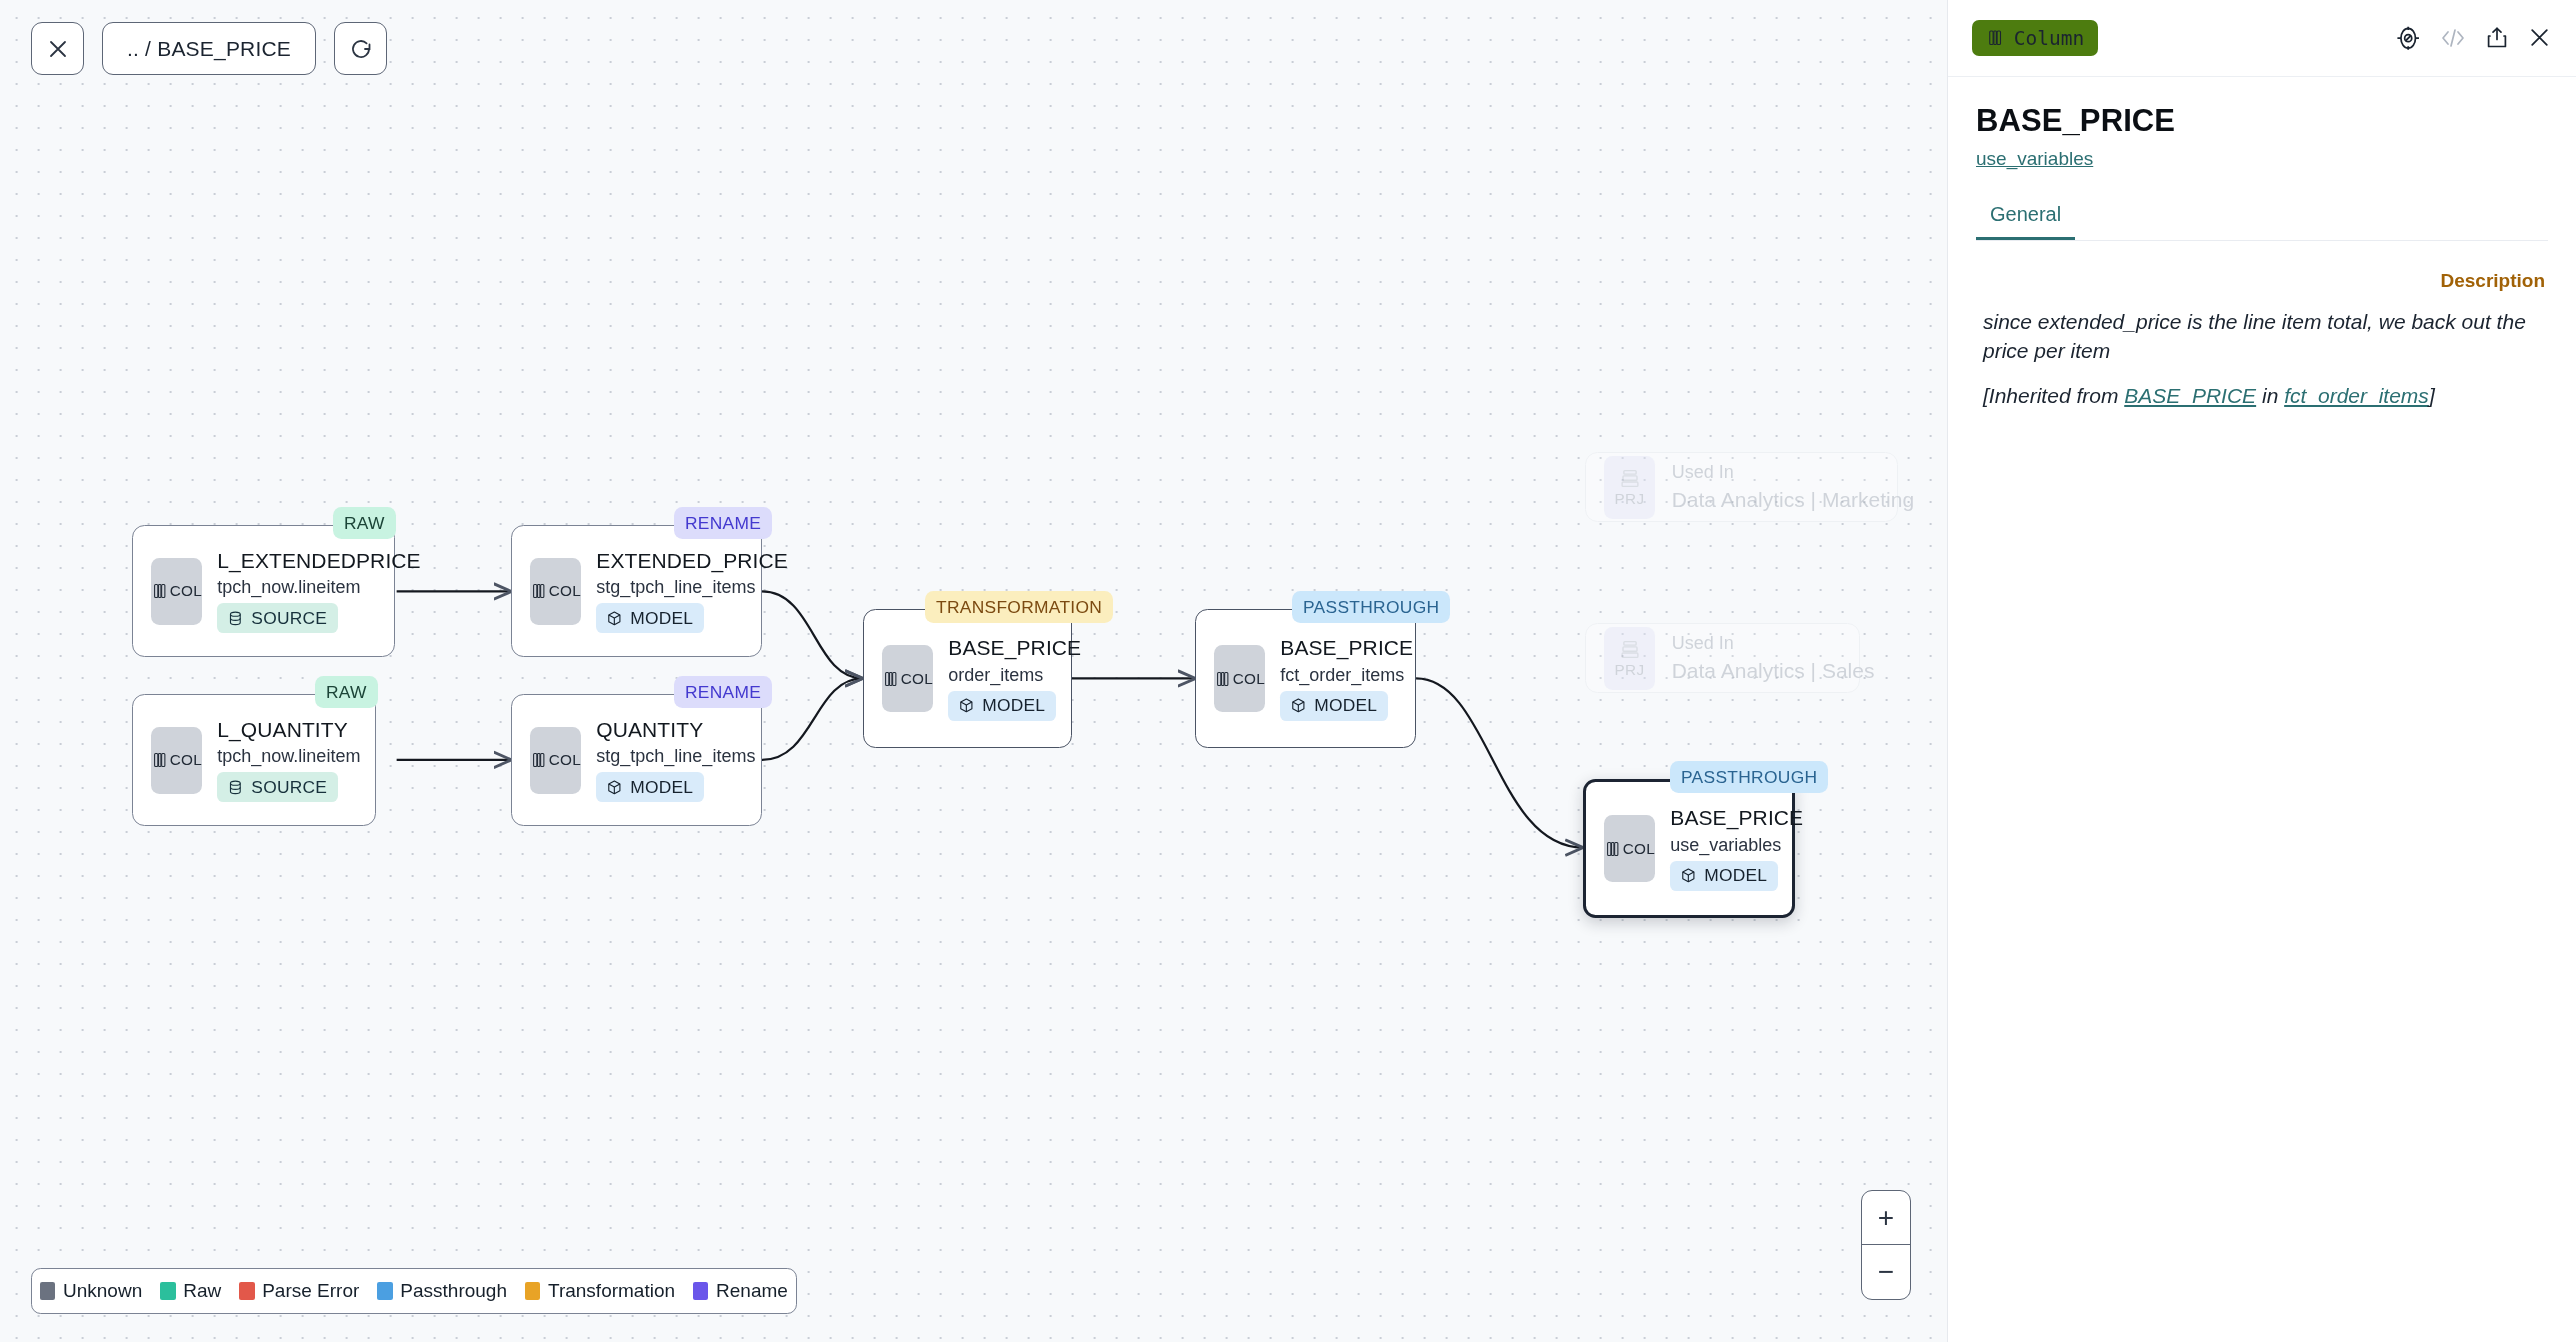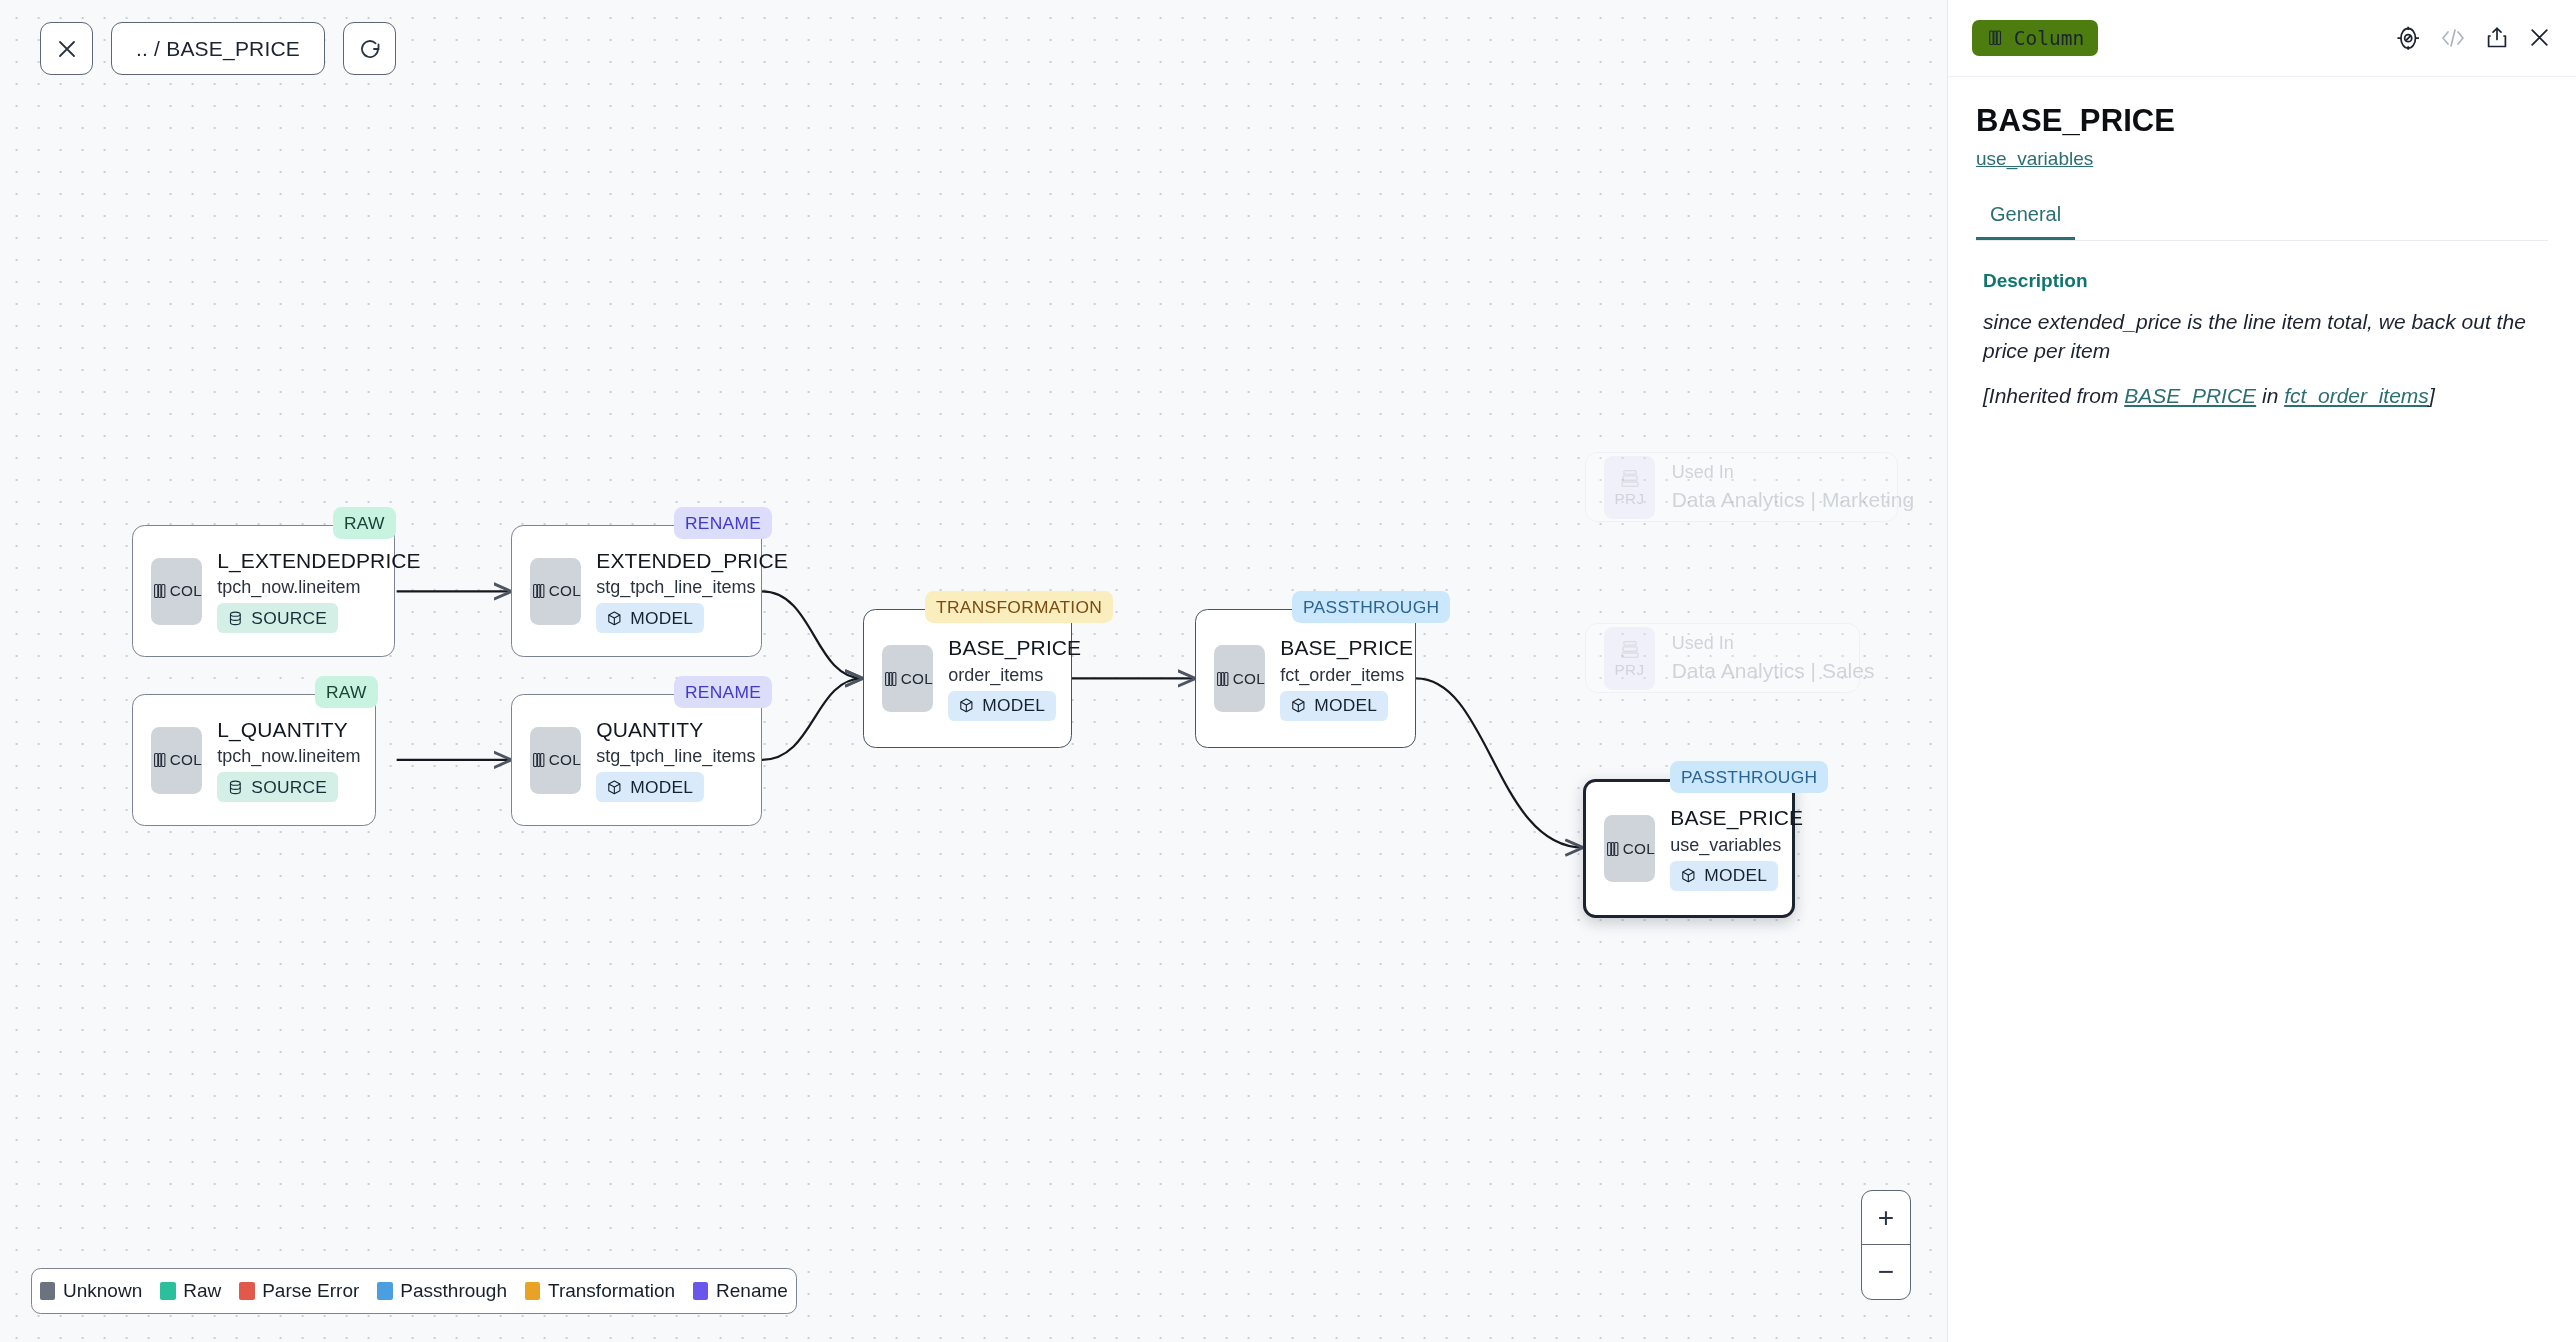--- a/index.html
+++ b/index.html
@@ -17,21 +17,21 @@
     width: 1947px; height: 1343px;
     background-color: #f7f9fb;
     background-image: radial-gradient(circle, #c9ced6 1.1px, transparent 1.2px);
     background-size: 22px 22px;
     background-position: 5.6px 7px;
     flex: none;
     overflow: hidden;
   }
 
   
-  #canvas-toolbar { position: absolute; left: 40px; top: 22px; display: flex; align-items: center; gap: 18px; z-index: 30; }
+  #canvas-toolbar { position: absolute; left: 31px; top: 22px; display: flex; align-items: center; gap: 18px; z-index: 30; }
   .tb-btn {
     background: #ffffff; border: 1.4px solid #5d6676; border-radius: 11px;
     height: 53px; display: flex; align-items: center; justify-content: center;
     cursor: pointer; color: #2b3442;
   }
   .tb-square { width: 53px; }
   .tb-breadcrumb { padding: 0 24px; font-size: 21px; color: #1b2430; letter-spacing: 0.2px; white-space: nowrap; }
 
   
   .node {
@@ -134,21 +134,21 @@
   .head-icons .ic { cursor: pointer; display: flex; align-items: center; }
 
   #panel-title { font-size: 31px; font-weight: bold; color: #0b0f14; padding: 26.4px 28px 0 28px; letter-spacing: 0.1px; }
   #panel-link { padding: 8.4px 28px 0 28px; }
   #panel-link a { font-size: 19px; color: #2b6f72; text-decoration: underline; cursor: pointer; }
 
   #tabs { margin: 33px 28px 0 28px; border-bottom: 1.4px solid #e9ecf1; display: flex; }
   .tab { font-size: 20px; color: #2b6f72; font-weight: normal; padding: 0 14px 11px 14px; border-bottom: 3.5px solid #2b6f72; cursor: pointer; }
 
   #desc-wrap { padding: 29px 31px 0 35px; }
-  .desc-label { font-size: 19px; font-weight: bold; color: #0f766e; }
+  .desc-label { font-size: 19px; font-weight: bold; color: #a16207; text-align: right; }
   .desc-text { font-size: 21px; font-style: italic; color: #1b2430; line-height: 1.38; margin-top: 16.7px; }
   .desc-inherit { font-size: 21px; font-style: italic; color: #1b2430; margin-top: 18px; }
   .desc-inherit a { color: #2b6f72; text-decoration: underline; cursor: pointer; }
 </style>
 </head>
 <body>
 
 <div id="app">
 
   <div id="canvas">

